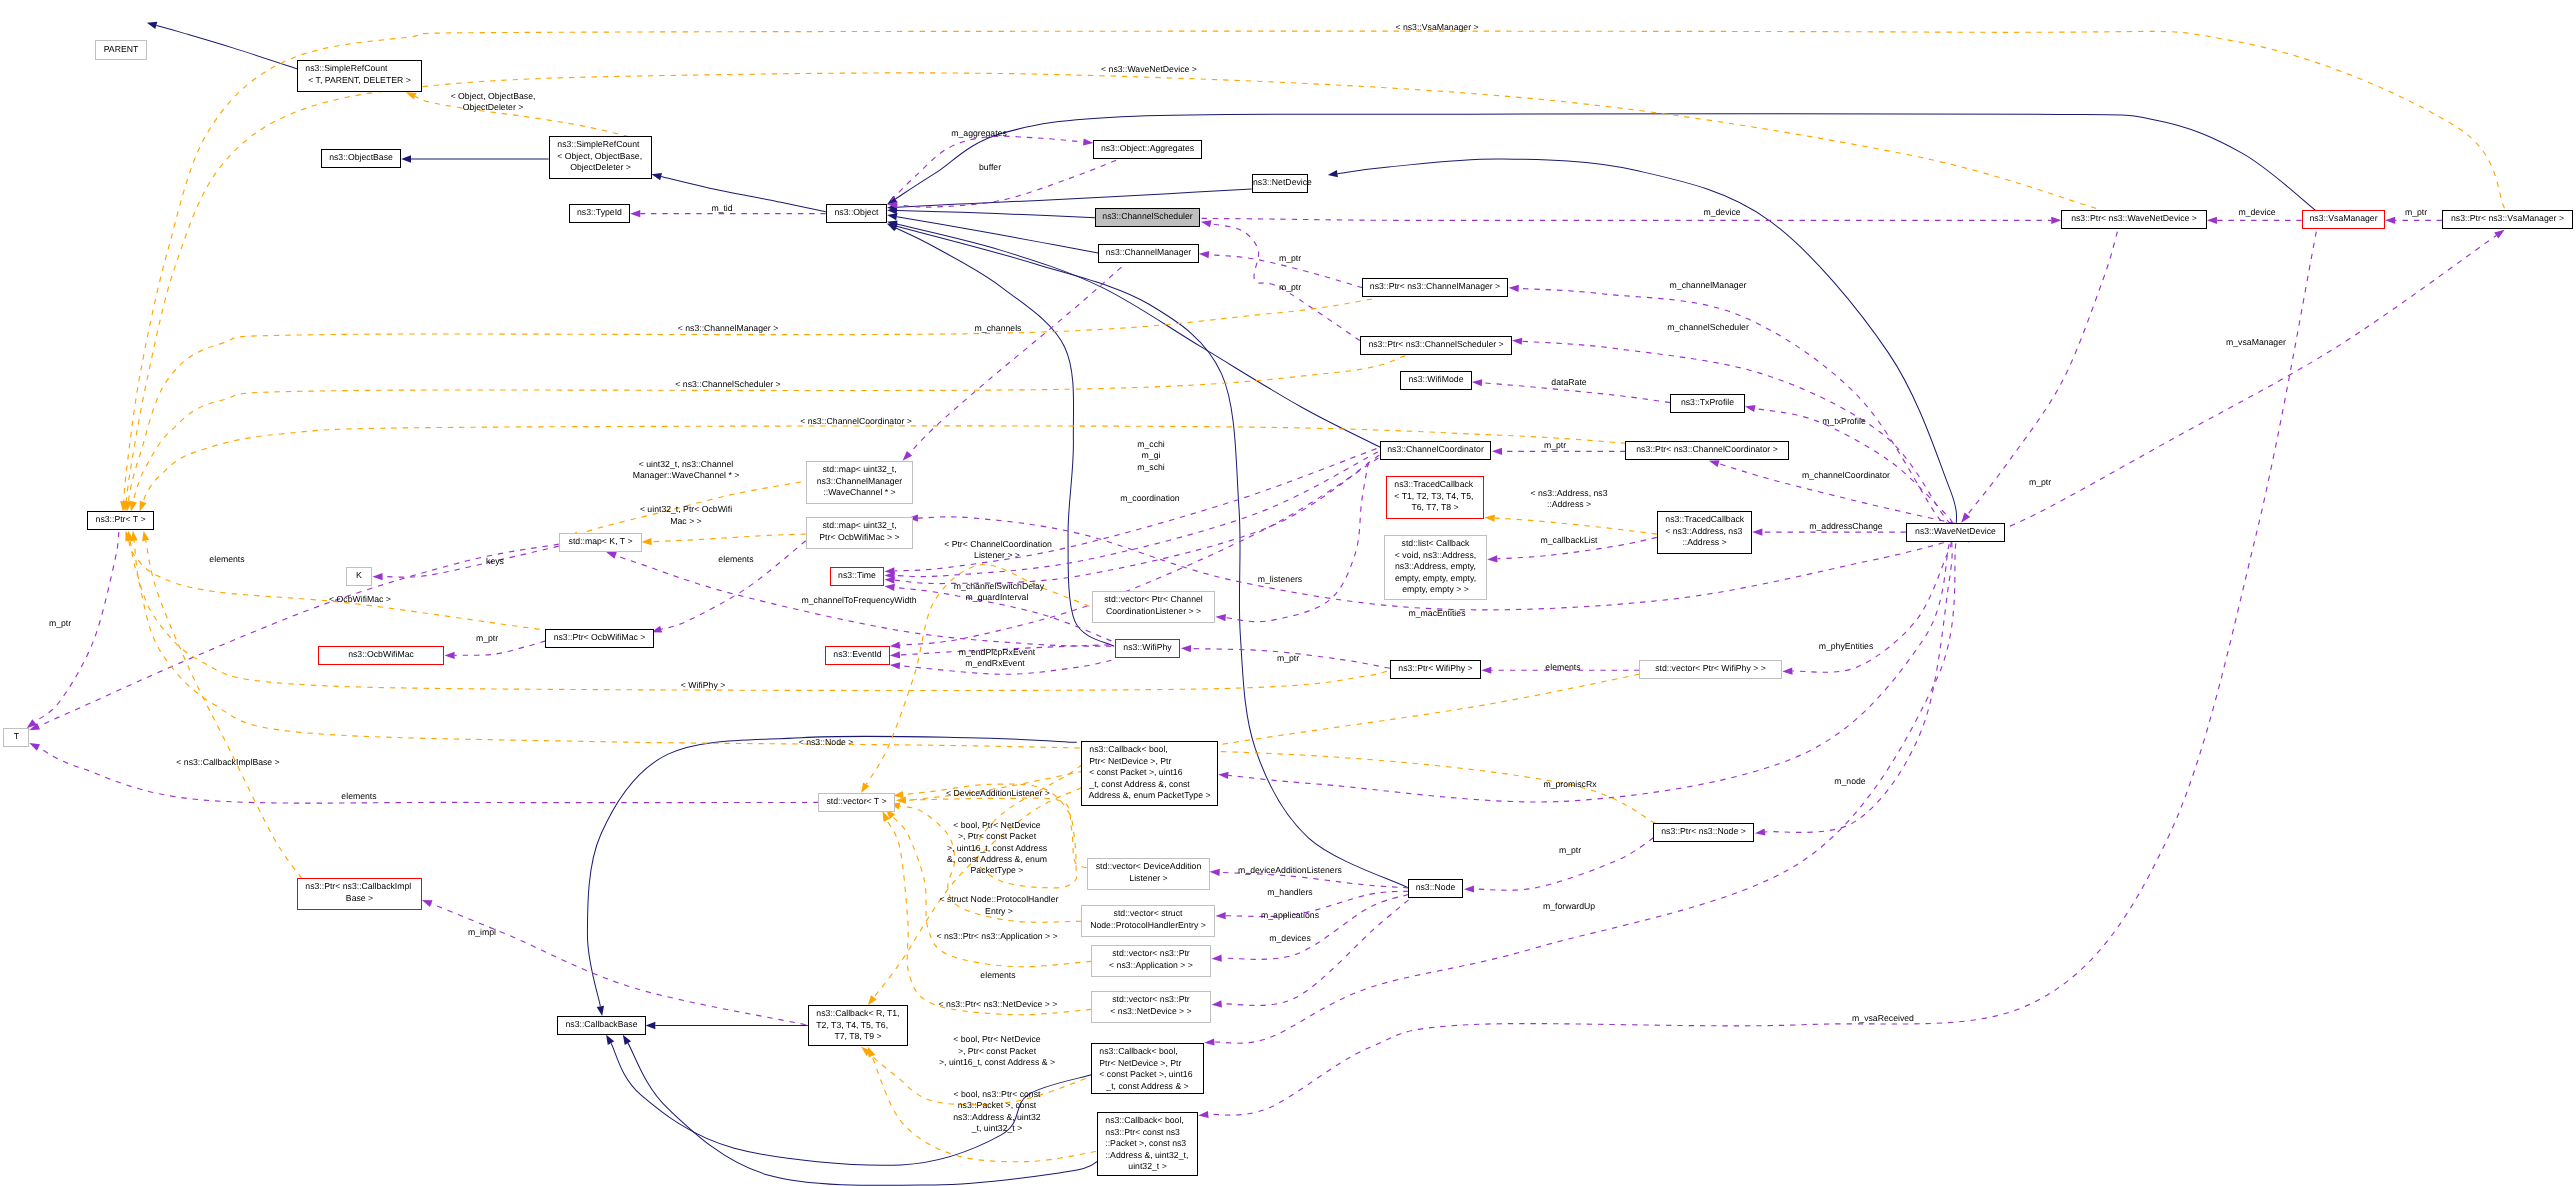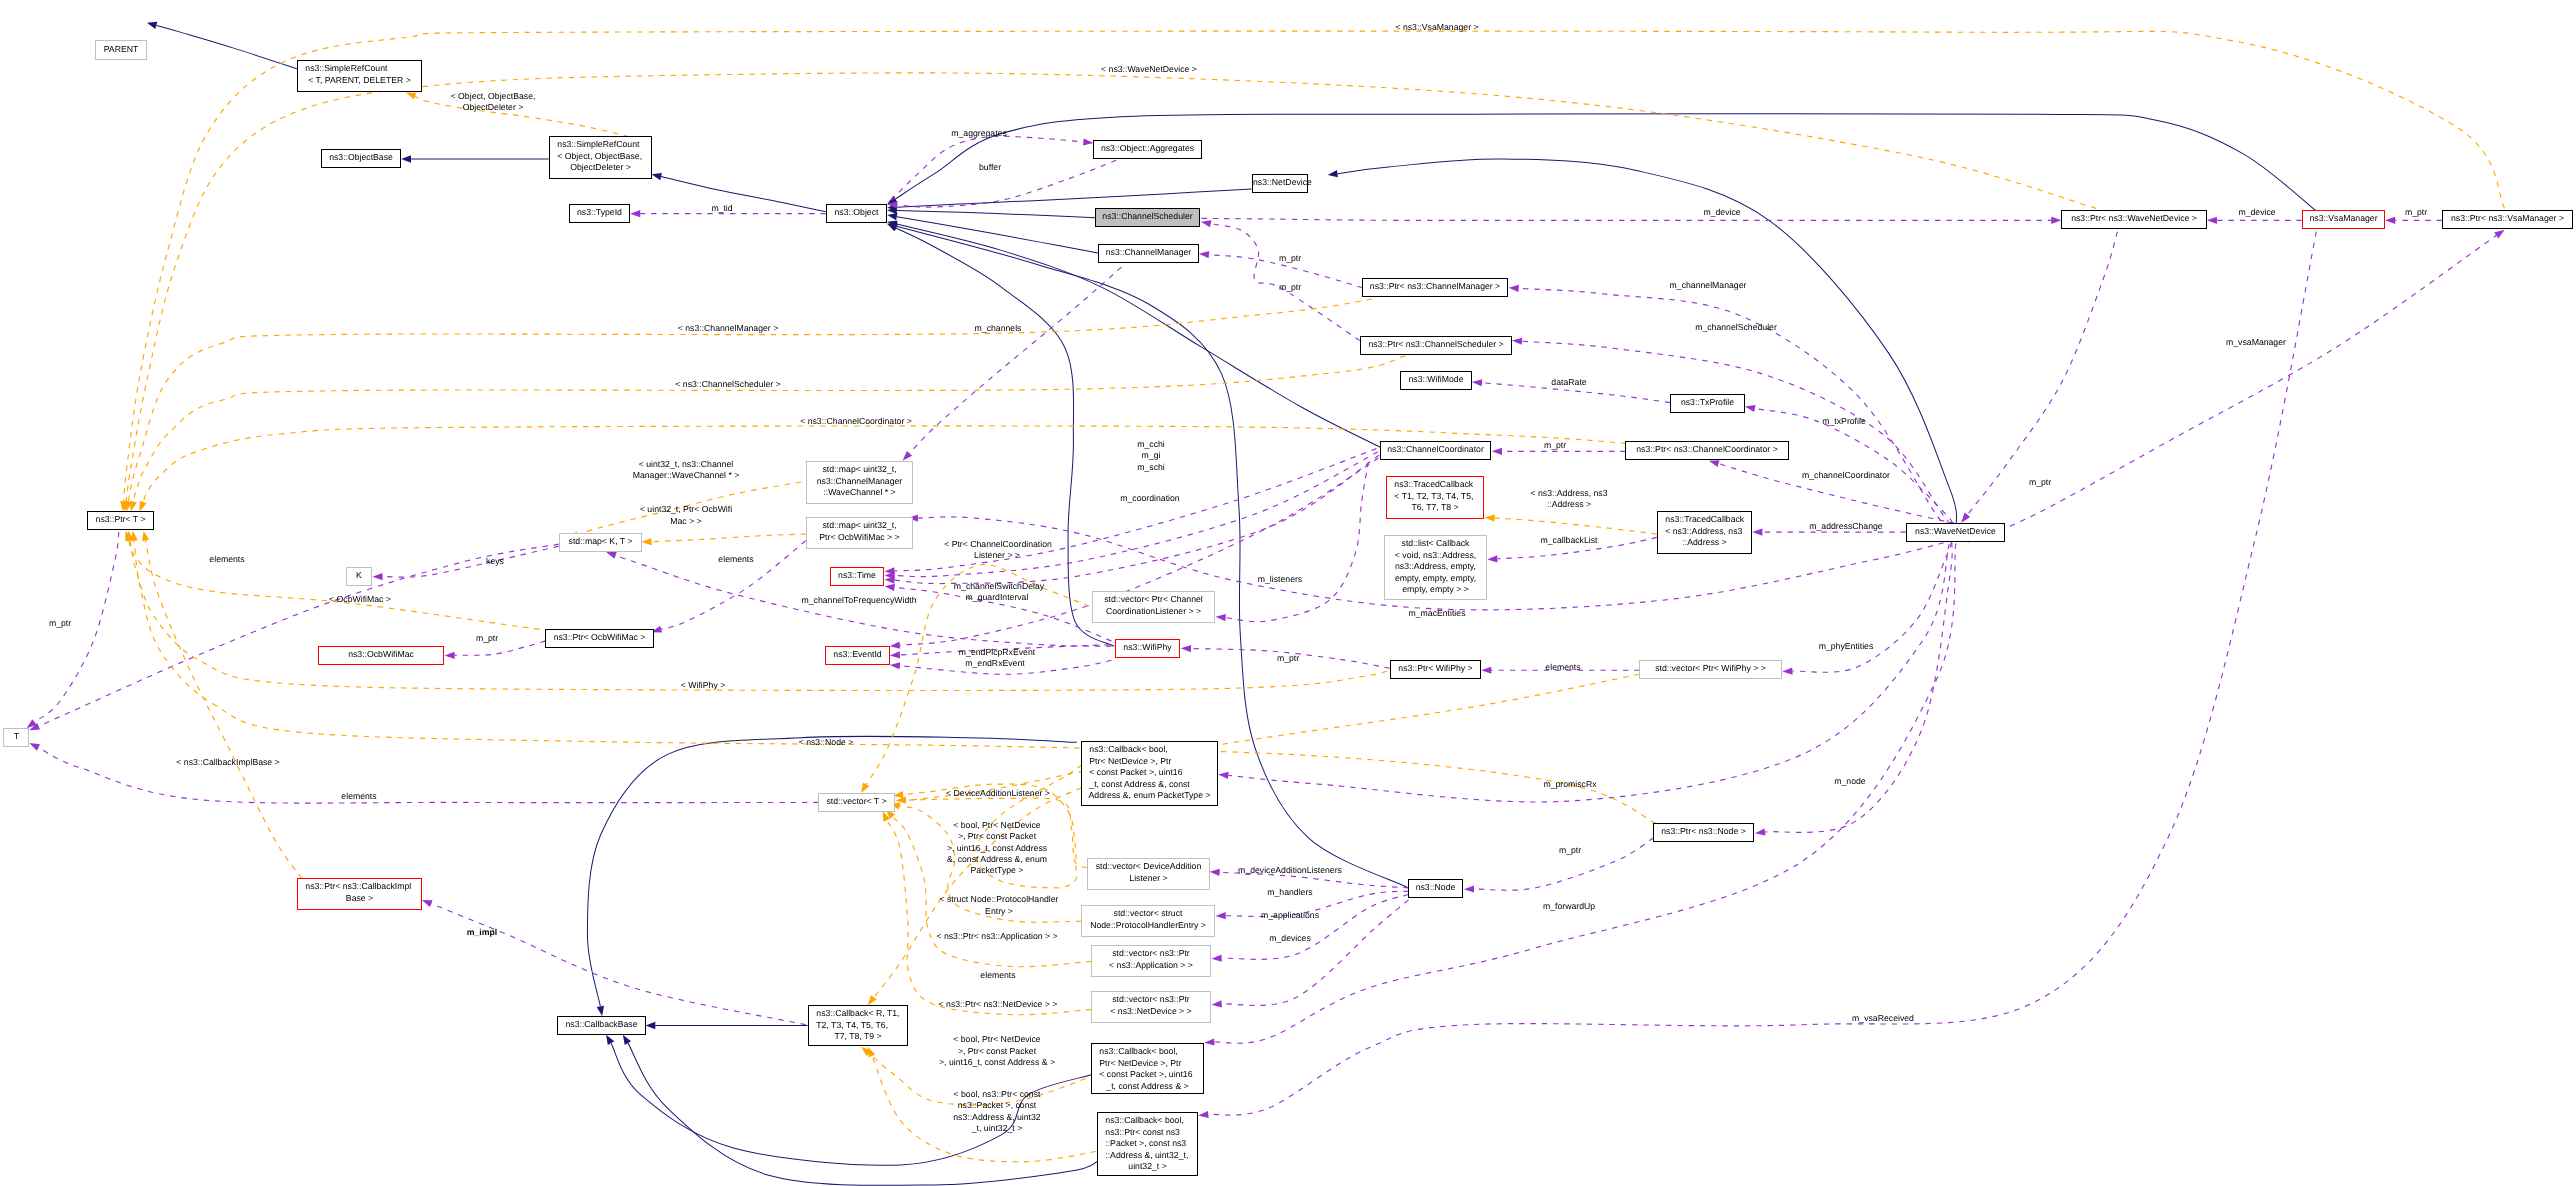--- a/index.html
+++ b/index.html
@@ -479,21 +479,21 @@
         <span class="ln l">::Address &amp;, uint32_t,</span>
         <span class="ln">uint32_t &gt;</span>
       </div>
     </div>
     <div class="elab" style="left: 979px; top: 133px;">m_aggregates</div>
     <div class="elab" style="left: 990px; top: 167px;">buffer</div>
     <div class="elab" style="left: 722px; top: 208px;">m_tid</div>
     <div class="elab" style="left: 1290px; top: 258px;">m_ptr</div>
     <div class="elab" style="left: 1290px; top: 287px;">m_ptr</div>
     <div class="elab" style="left: 1708px; top: 285px;">m_channelManager</div>
-    <div class="elab" style="left: 1708px; top: 327px; margin-left: 28px;">m_channelScheduler</div>
+    <div class="elab" style="left: 1708px; top: 327px;">m_channelScheduler</div>
     <div class="elab" style="left: 1569px; top: 382px;">dataRate</div>
     <div class="elab" style="left: 1844px; top: 421px;">m_txProfile</div>
     <div class="elab" style="left: 1555px; top: 445px;">m_ptr</div>
     <div class="elab" style="left: 1846px; top: 475px;">m_channelCoordinator</div>
     <div class="elab" style="left: 1569px; top: 540px;">m_callbackList</div>
     <div class="elab" style="left: 1846px; top: 526px;">m_addressChange</div>
     <div class="elab" style="left: 2257px; top: 212px;">m_device</div>
     <div class="elab" style="left: 2040px; top: 482px;">m_ptr</div>
     <div class="elab" style="left: 2416px; top: 212px;">m_ptr</div>
     <div class="elab" style="left: 1722px; top: 212px;">m_device</div>
@@ -515,21 +515,21 @@
     <div class="elab" style="left: 1288px; top: 658px;">m_ptr</div>
     <div class="elab" style="left: 1570px; top: 784px;">m_promiscRx</div>
     <div class="elab" style="left: 1570px; top: 850px;">m_ptr</div>
     <div class="elab" style="left: 1850px; top: 781px;">m_node</div>
     <div class="elab" style="left: 1290px; top: 870px;">m_deviceAdditionListeners</div>
     <div class="elab" style="left: 1290px; top: 892px;">m_handlers</div>
     <div class="elab" style="left: 1290px; top: 915px;">m_applications</div>
     <div class="elab" style="left: 1290px; top: 938px;">m_devices</div>
     <div class="elab" style="left: 1569px; top: 906px;">m_forwardUp</div>
     <div class="elab" style="left: 1883px; top: 1018px;">m_vsaReceived</div>
-    <div class="elab" style="left: 482px; top: 932px; font-weight: bold;">m_impl</div>
+    <div class="elab" style="left: 482px; top: 932px;">m_impl</div>
     <div class="elab" style="left: 487px; top: 638px;">m_ptr</div>
     <div class="elab" style="left: 495px; top: 561px;">keys</div>
     <div class="elab" style="left: 227px; top: 559px;">elements</div>
     <div class="elab" style="left: 60px; top: 623px;">m_ptr</div>
     <div class="elab" style="left: 359px; top: 796px;">elements</div>
     <div class="elab" style="left: 736px; top: 559px;">elements</div>
     <div class="elab" style="left: 493px; top: 96px;">&lt; Object, ObjectBase,</div>
     <div class="elab" style="left: 493px; top: 107px;">ObjectDeleter &gt;</div>
     <div class="elab" style="left: 1437px; top: 27px;">&lt; ns3::VsaManager &gt;</div>
     <div class="elab" style="left: 1149px; top: 69px;">&lt; ns3::WaveNetDevice &gt;</div>

